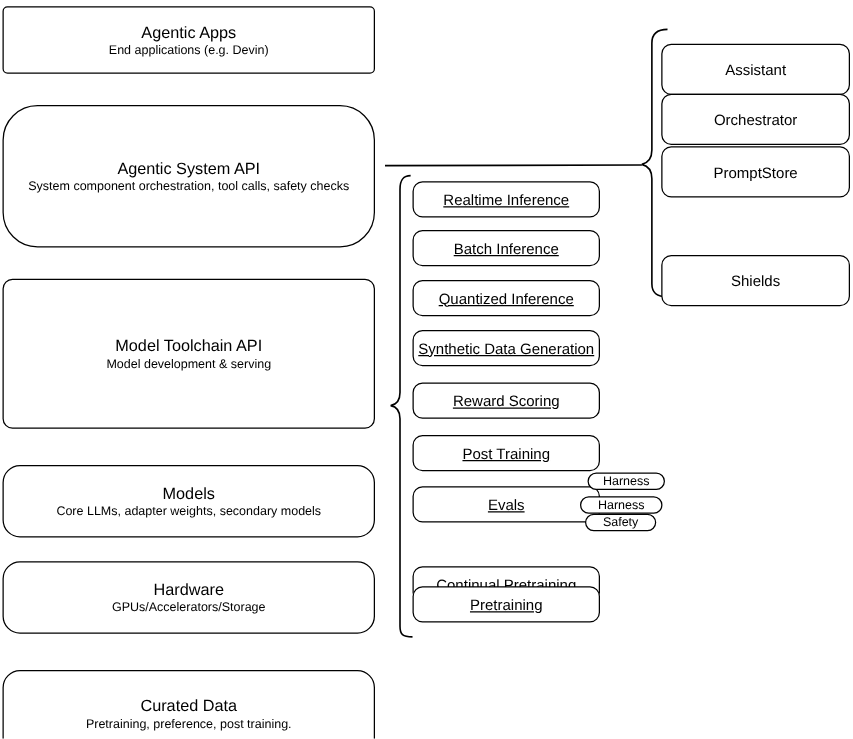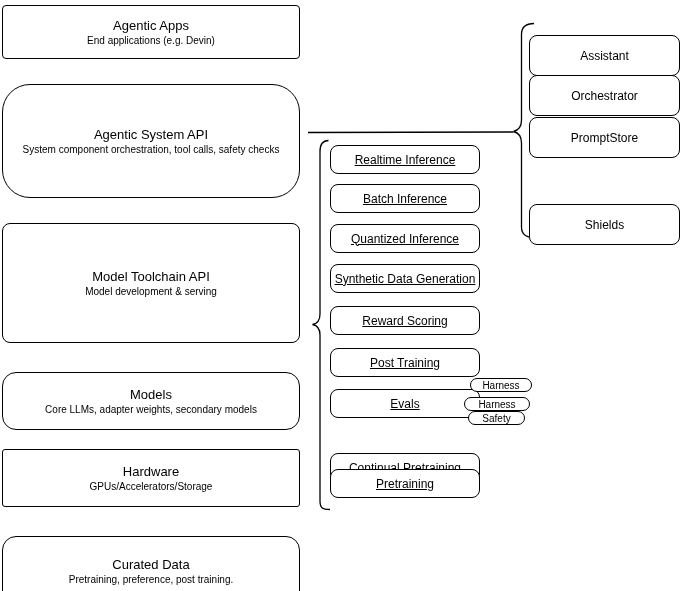--- a/index.html
+++ b/index.html
@@ -108,21 +108,21 @@
   <div class="layer" style="top:223px;height:120px;border-radius:8px">
     <div class="t">Model Toolchain API</div>
     <div class="s">Model development &amp; serving</div>
   </div>
 
   <div class="layer" style="top:372px;height:58px;border-radius:14px">
     <div class="t">Models</div>
     <div class="s">Core LLMs, adapter weights, secondary models</div>
   </div>
 
-  <div class="layer" style="top:449px;height:58px;border-radius:3px">
+  <div class="layer" style="top:449px;height:58px;border-radius:14px">
     <div class="t">Hardware</div>
     <div class="s">GPUs/Accelerators/Storage</div>
   </div>
 
   <div class="layer" style="top:536px;height:70px;border-radius:14px">
     <div class="t">Curated Data</div>
     <div class="s">Pretraining, preference, post training.</div>
   </div>
 
   <div class="node svc" style="top:145px">

